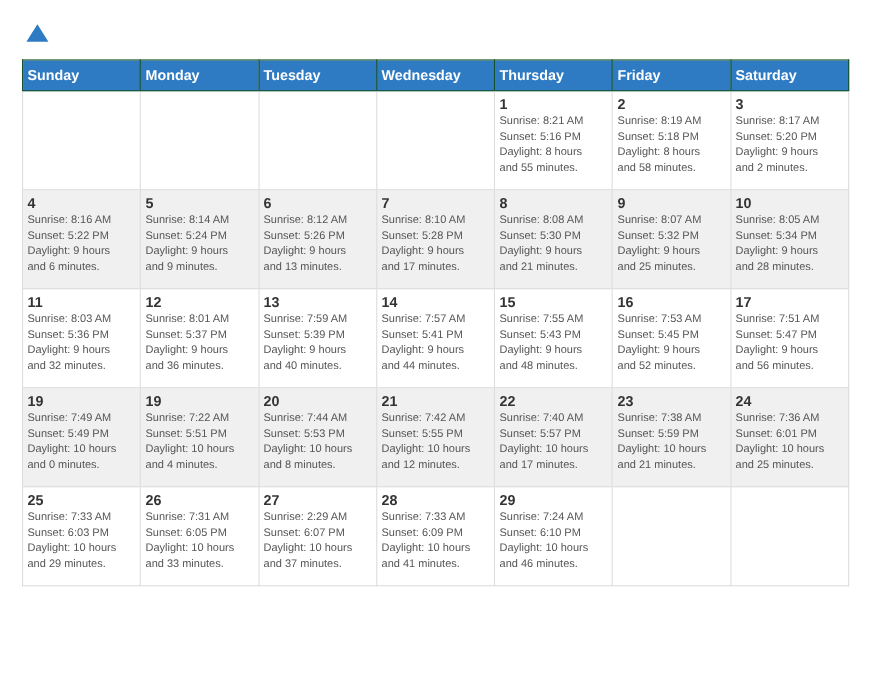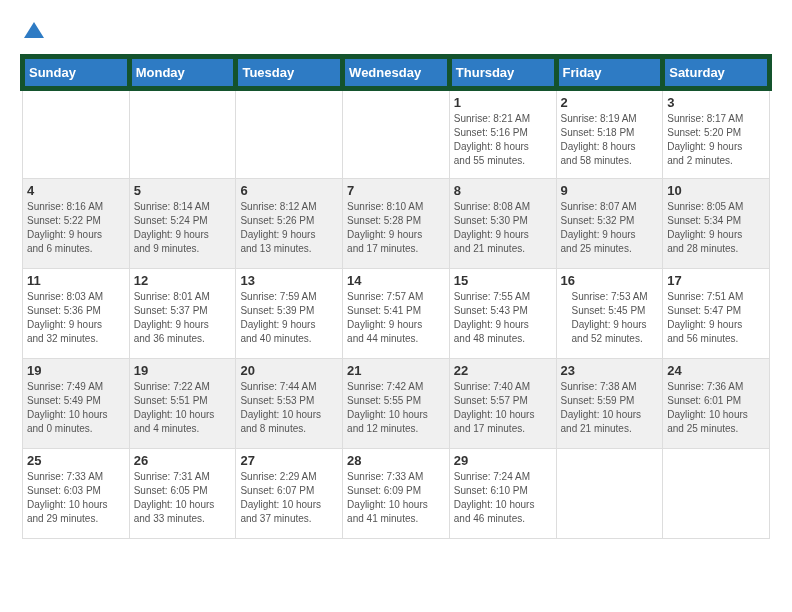--- a/index.html
+++ b/index.html
@@ -55,21 +55,21 @@
     .calendar {
       width: 100%;
       border-collapse: collapse;
     }
     .calendar th {
       background-color: #2e7bc4;
       color: #fff;
       padding: 6px 4px;
       font-size: 13px;
       text-align: left;
-      border: 5px solid #14532d;
+      border: 1px solid #14532d;
     }
     .calendar td {
       vertical-align: top;
       padding: 4px;
       border: 1px solid #ddd;
       font-size: 10.5px;
       color: #333;
       width: 14.28%;
       height: 90px;
     }
@@ -236,21 +236,21 @@
         </td>
         <td>
           <span class="day-number">15</span>
           <div class="day-info" style="white-space: pre-line;">Sunrise: 7:55 AM
 Sunset: 5:43 PM
 Daylight: 9 hours
 and 48 minutes.</div>
         </td>
         <td>
           <span class="day-number">16</span>
-          <div class="day-info" style="white-space: pre-line; margin-left: 11px;">Sunrise: 7:53 AM
+          <div class="day-info" style="white-space: pre-line;">Sunrise: 7:53 AM
 Sunset: 5:45 PM
 Daylight: 9 hours
 and 52 minutes.</div>
         </td>
         <td>
           <span class="day-number">17</span>
           <div class="day-info" style="white-space: pre-line;">Sunrise: 7:51 AM
 Sunset: 5:47 PM
 Daylight: 9 hours
 and 56 minutes.</div>

